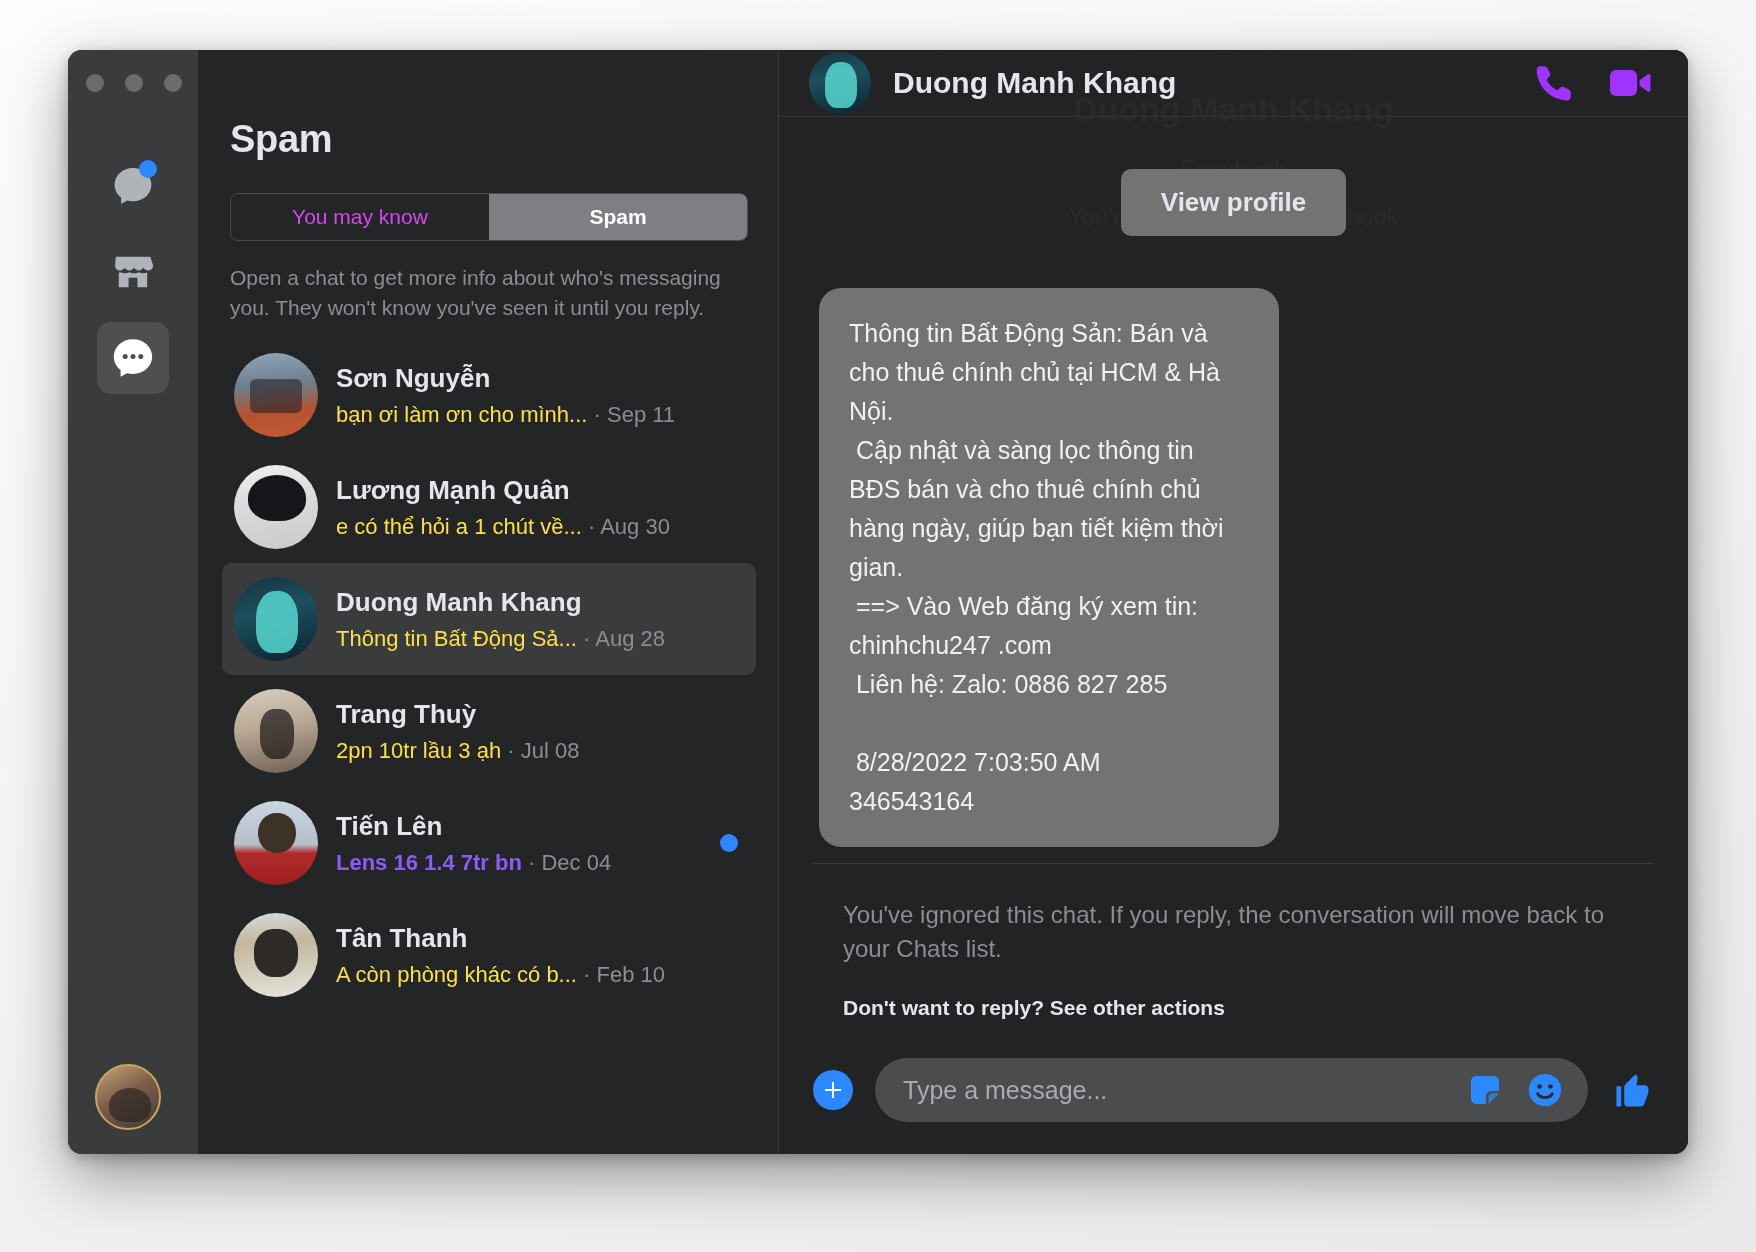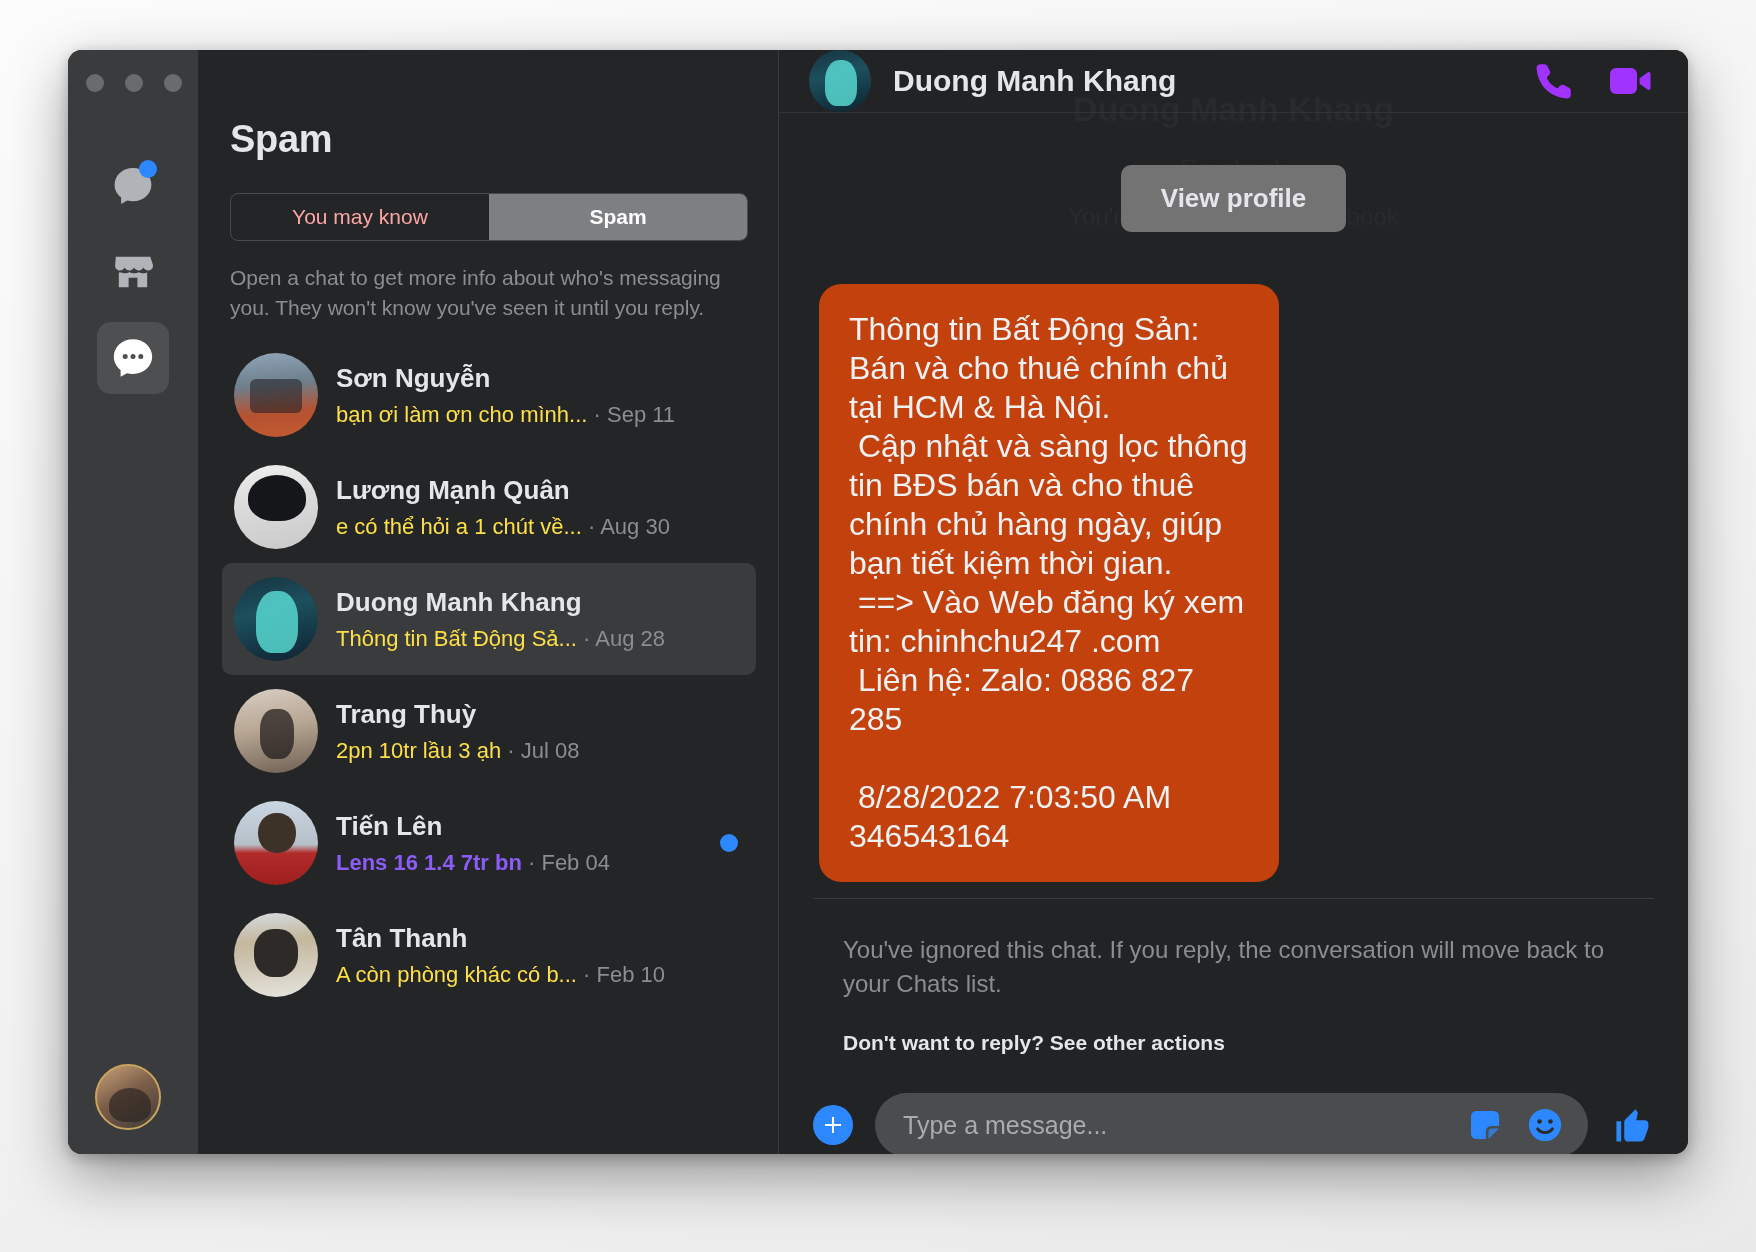--- a/index.html
+++ b/index.html
@@ -77,21 +77,21 @@
     padding: 68px 0 0 32px; letter-spacing: -.3px;
   }
   .seg {
     margin: 32px 30px 0 32px;
     height: 48px; border-radius: 8px;
     border: 1px solid #4a4b4d;
     display: flex; overflow: hidden;
   }
   .seg-btn {
     flex: 1; display: flex; align-items: center; justify-content: center;
-    font-size: 21px; color: #fca5a5;
+    font-size: 21px; color: #d946ef;
   }
   .seg-btn.active { background: #7d7f82; color: #ffffff; font-weight: bold; }
   .list-note {
     color: #8a8d91; font-size: 21px; line-height: 30px;
     padding: 22px 34px 0 32px;
   }
   .chat-list { margin-top: 16px; }
   .chat-row {
     display: flex; align-items: center;
     margin: 0 22px 0 24px;
@@ -173,25 +173,25 @@
   }
   .view-profile {
     background: #737373; color: #e4e6eb;
     font-size: 26px; font-weight: bold;
     padding: 18px 40px; border-radius: 10px;
   }
   .msg-area { flex: 1; padding: 52px 0 0 0; position: relative; z-index: 2; }
   .bubble {
     margin-left: 40px;
     max-width: 460px;
-    background: #c2410c;
+    background: #737373;
     border-radius: 22px;
     padding: 26px 30px;
     color: #f0f1f3;
-    font-size: 32px;
+    font-size: 25px;
     line-height: 39px;
     white-space: pre-wrap;
   }
   .notice-wrap {
     border-top: 1px solid #3a3b3c;
     margin: 16px 34px;
     padding: 34px 30px 0 30px;
     text-align: left; z-index: 2;
   }
   .notice {
@@ -318,21 +318,21 @@
           </div>
         </div>
 
         <div class="chat-row">
           <div class="av av-e"></div>
           <div class="chat-meta">
             <div class="chat-name">Tiến Lên</div>
             <div class="chat-prev unread">
               <span class="snip">Lens 16 1.4 7tr bn</span>
               <span class="sep">·</span>
-              <span class="sep">Feb 04</span>
+              <span class="sep">Dec 04</span>
             </div>
           </div>
           <div class="unread-dot"></div>
         </div>
 
         <div class="chat-row">
           <div class="av av-f"></div>
           <div class="chat-meta">
             <div class="chat-name">Tân Thanh</div>
             <div class="chat-prev">

